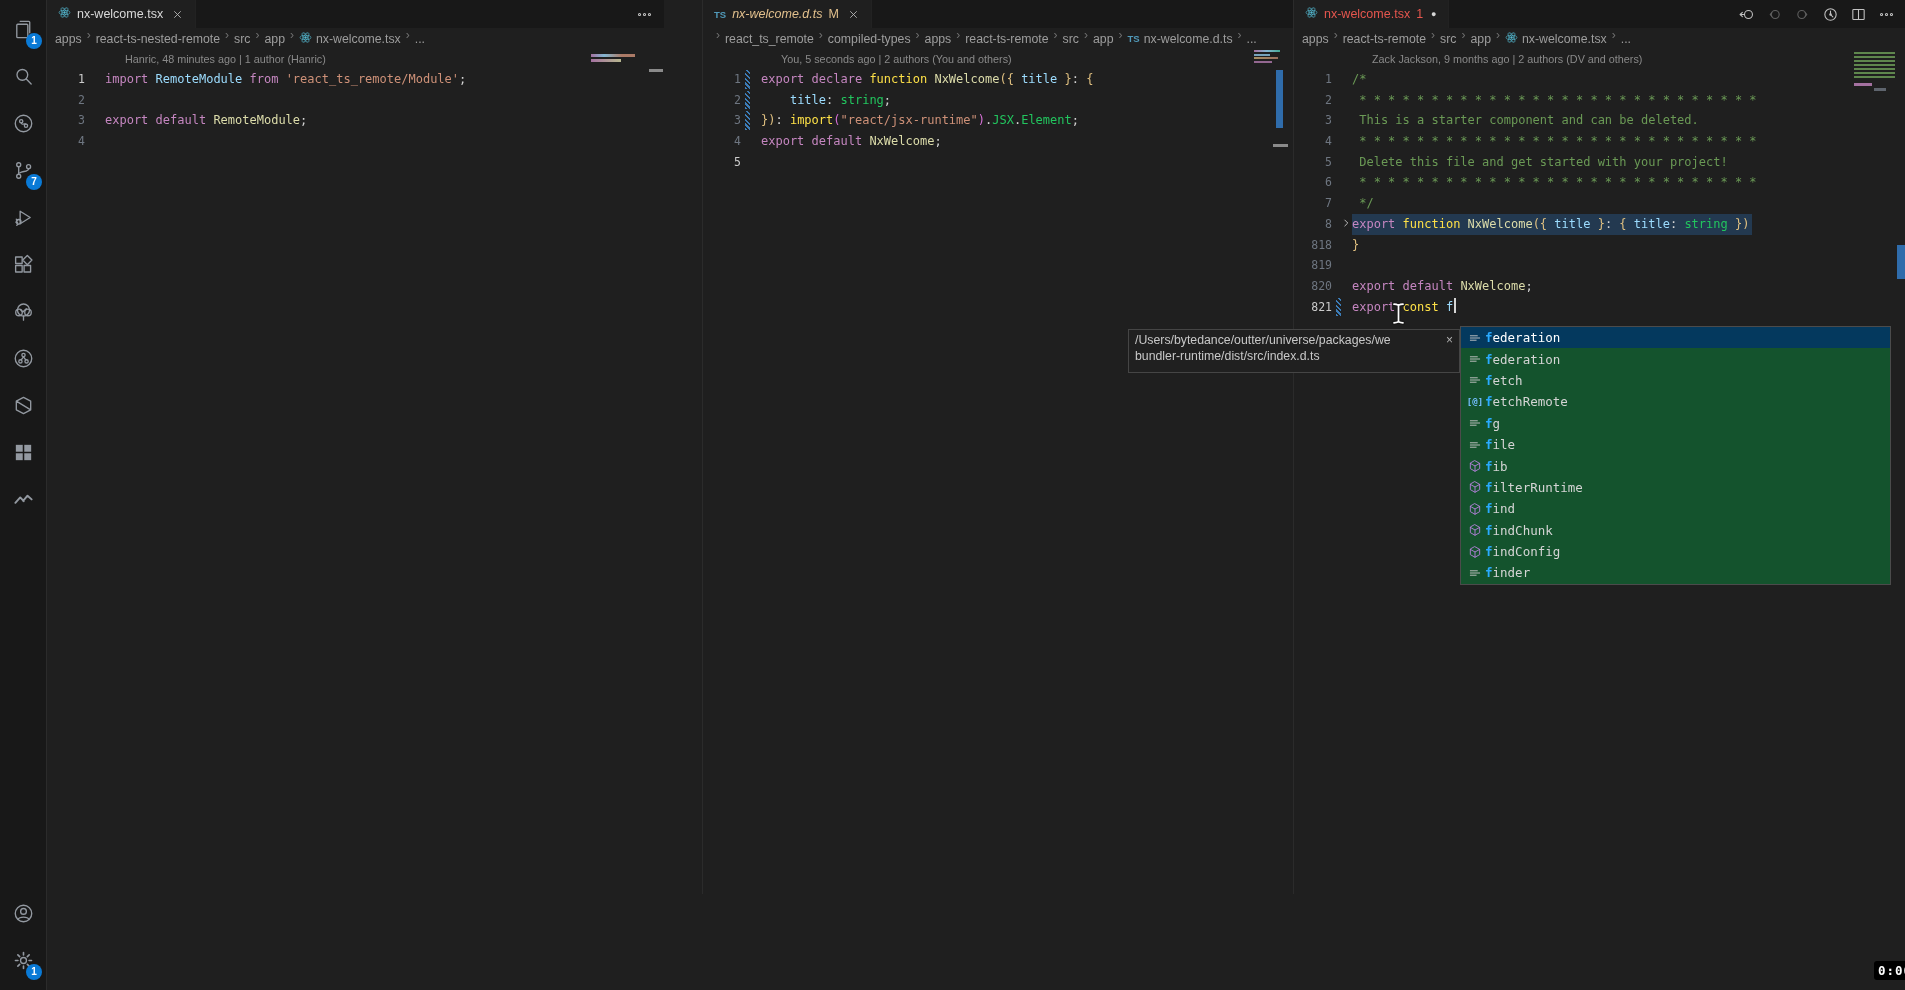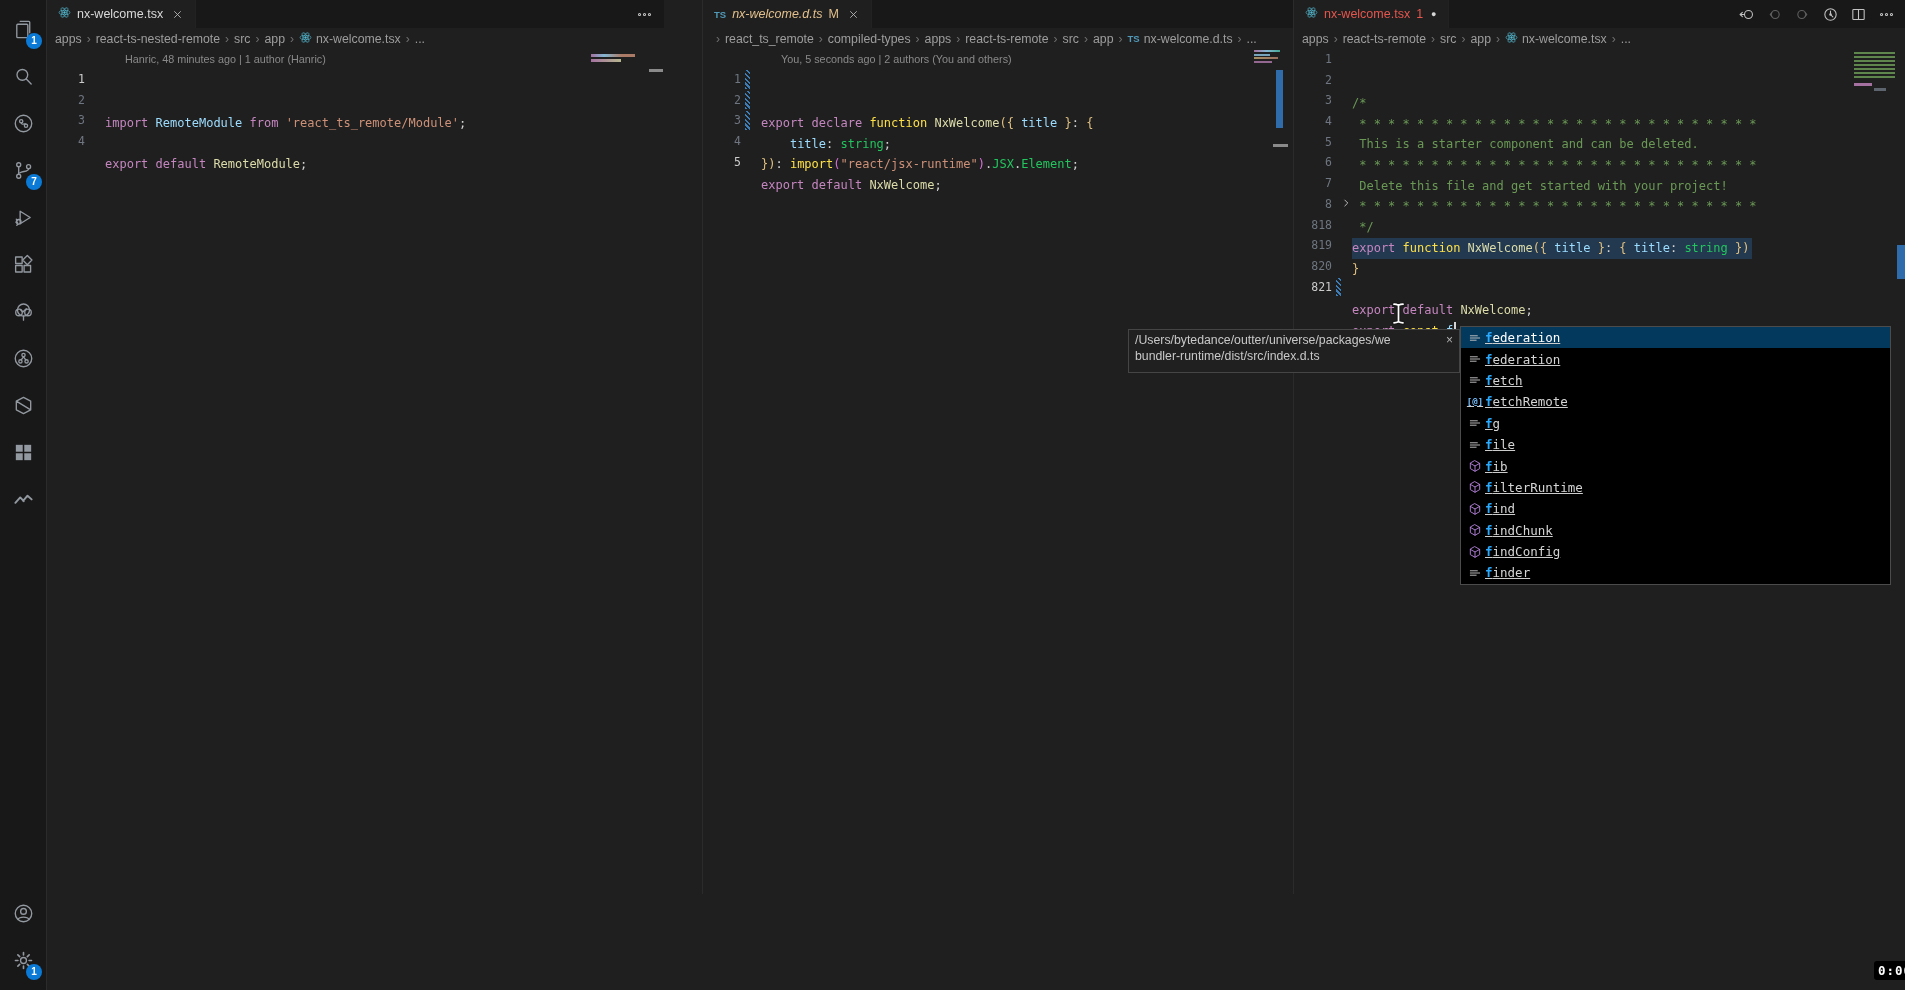--- a/index.html
+++ b/index.html
@@ -31,51 +31,51 @@
   .tab .t-label.mod,.tab .t-suffix.mod{color:#e2c08d;}
   .tab .t-label.err,.tab .t-suffix.err{color:#e5564e;}
   .tab .t-deco{display:flex;align-items:center;color:#b9b9b9;margin-left:2px;}
   .tab .t-deco svg{width:13px;height:13px;stroke:#b9b9b9;stroke-width:1.6;fill:none;}
   .tab .dot{font-size:9px;color:#d6d6d6;}
   .tab-actions{margin-left:auto;display:flex;align-items:center;gap:8px;padding-right:10px;color:#c2c2c2;}
   .tab-actions .ta{width:20px;height:20px;display:flex;align-items:center;justify-content:center;cursor:pointer;}
   .tab-actions .ta svg{width:17px;height:17px;fill:none;stroke:currentColor;stroke-width:1.5;stroke-linecap:round;stroke-linejoin:round;}
   .tab-actions .ta.dim{opacity:.42;}
 
-  .breadcrumb{height:21px;display:flex;align-items:center;padding-left:8px;font-size:12.3px;color:#9d9d9d;
+  .breadcrumb{height:21px;display:flex;padding-left:8px;font-size:12.3px;color:#9d9d9d;
       white-space:nowrap;overflow:hidden;}
   .breadcrumb .sep{color:#6f6f6f;margin:0 5px;font-size:12px;}
   .bc-item{cursor:pointer;display:flex;align-items:center;gap:4px;}
   .bc-ico svg{width:13px;height:13px;}
   .ts-badge{color:#519aba;font-weight:bold;font-size:9.5px;letter-spacing:0;}
 
   .codelens{height:20px;line-height:20px;font-size:10.8px;color:#8a8a8a;padding-left:78px;cursor:pointer;}
 
   .code{position:relative;}
   .code-line{display:flex;height:20.7px;line-height:20.7px;font-family:"DejaVu Sans Mono",monospace;font-size:12px;white-space:pre;}
   .gutter{width:58px;flex:none;position:relative;text-align:right;padding-right:20px;box-sizing:border-box;
           color:#6e7681;font-size:11.5px;}
   .gutter.active{color:#cccccc;}
   .gmark{position:absolute;right:11px;top:1px;bottom:1px;width:5px;
          background:repeating-linear-gradient(45deg,#3c7cb7 0 1.6px,#1f1f1f 1.6px 3.4px);}
   .fold{position:absolute;right:-1px;top:2px;color:#c5c5c5;}
   .fold svg{width:14px;height:14px;fill:none;stroke:currentColor;stroke-width:1.6;}
-  .ltext{flex:1;color:#d4d4d4;margin-top:44px;}
+  .ltext{flex:1;color:#d4d4d4;}
   .ltext .hl{background:rgba(38,79,120,.55);display:inline-block;padding-right:3px;}
   .tk-kw{color:#c586c0;} .tk-kw2{color:#fde047;} .tk-fn{color:#dcdcaa;} .tk-vr{color:#9cdcfe;}
   .tk-ty{color:#22c55e;} .tk-st{color:#ce9178;} .tk-cm{color:#6a9955;} .tk-pn{color:#d4d4d4;}
   .tk-bk{color:#e0c080;} .tk-bk2{color:#d670d6;}
   .caret{display:inline-block;width:1.6px;height:15px;background:#d4d4d4;vertical-align:-2px;margin-left:1px;}
 
   
   .deco{position:absolute;}
 
   
-  .suggest{position:absolute;left:1460px;top:326px;width:431px;background:#000000;border:1px solid #4b4b4b;
-     box-sizing:border-box;z-index:30;text-decoration:underline;}
+  .suggest{position:absolute;left:1460px;top:326px;width:431px;background:#14532d;border:1px solid #4b4b4b;
+     box-sizing:border-box;z-index:30;}
   .sg-row{display:flex;align-items:center;height:21.4px;padding:0 4px;cursor:pointer;
      font-family:"DejaVu Sans Mono",monospace;font-size:12.5px;color:#d4d4d4;}
   .sg-row.sel{background:#04395e;color:#ffffff;}
   .sg-ico{width:20px;flex:none;display:flex;align-items:center;justify-content:center;color:#c5c5c5;}
   .sg-ico svg{width:14px;height:14px;fill:none;stroke:currentColor;stroke-width:1.6;stroke-linecap:round;}
   .sg-ico.cube{color:#b180d7;}
   .sg-ico.bracket{color:#75beff;font-size:9px;font-weight:bold;font-family:"DejaVu Sans Mono",monospace;}
   .sg-match{color:#2aabff;font-weight:bold;}
 
   
@@ -371,20 +371,21 @@
             <ellipse cx="12" cy="12" rx="10" ry="3.9"></ellipse>
             <ellipse cx="12" cy="12" rx="10" ry="3.9" transform="rotate(60 12 12)"></ellipse>
             <ellipse cx="12" cy="12" rx="10" ry="3.9" transform="rotate(120 12 12)"></ellipse>
             <circle cx="12" cy="12" r="1.7" fill="#53b9d1"></circle>
           </svg></span>
         <span>nx-welcome.tsx</span>
       </span>
       <span class="sep">›</span>
       <span class="bc-item">...</span>
     </div>
+    <div class="codelens">Zack Jackson, 9 months ago | 2 authors (DV and others)</div>
     <div class="code">
       <div class="code-line"><div class="gutter">1</div><div class="ltext"><span class="tk tk-cm">/*</span></div></div>
       <div class="code-line"><div class="gutter">2</div><div class="ltext"><span class="tk tk-cm"> * * * * * * * * * * * * * * * * * * * * * * * * * * * *</span></div></div>
       <div class="code-line"><div class="gutter">3</div><div class="ltext"><span class="tk tk-cm"> This is a starter component and can be deleted.</span></div></div>
       <div class="code-line"><div class="gutter">4</div><div class="ltext"><span class="tk tk-cm"> * * * * * * * * * * * * * * * * * * * * * * * * * * * *</span></div></div>
       <div class="code-line"><div class="gutter">5</div><div class="ltext"><span class="tk tk-cm"> Delete this file and get started with your project!</span></div></div>
       <div class="code-line"><div class="gutter">6</div><div class="ltext"><span class="tk tk-cm"> * * * * * * * * * * * * * * * * * * * * * * * * * * * *</span></div></div>
       <div class="code-line"><div class="gutter">7</div><div class="ltext"><span class="tk tk-cm"> */</span></div></div>
       <div class="code-line"><div class="gutter">8<span class="fold"><svg viewBox="0 0 24 24">
               <path d="M9.5 6.5 15 12l-5.5 5.5"></path>

